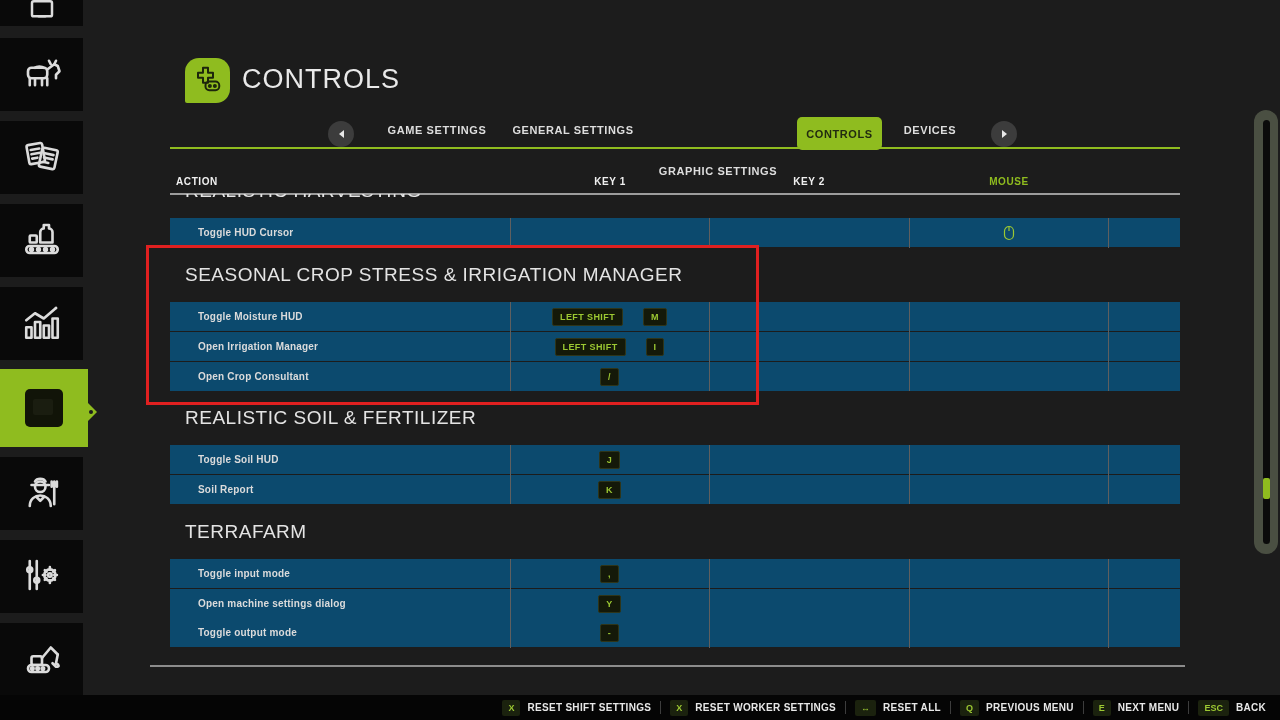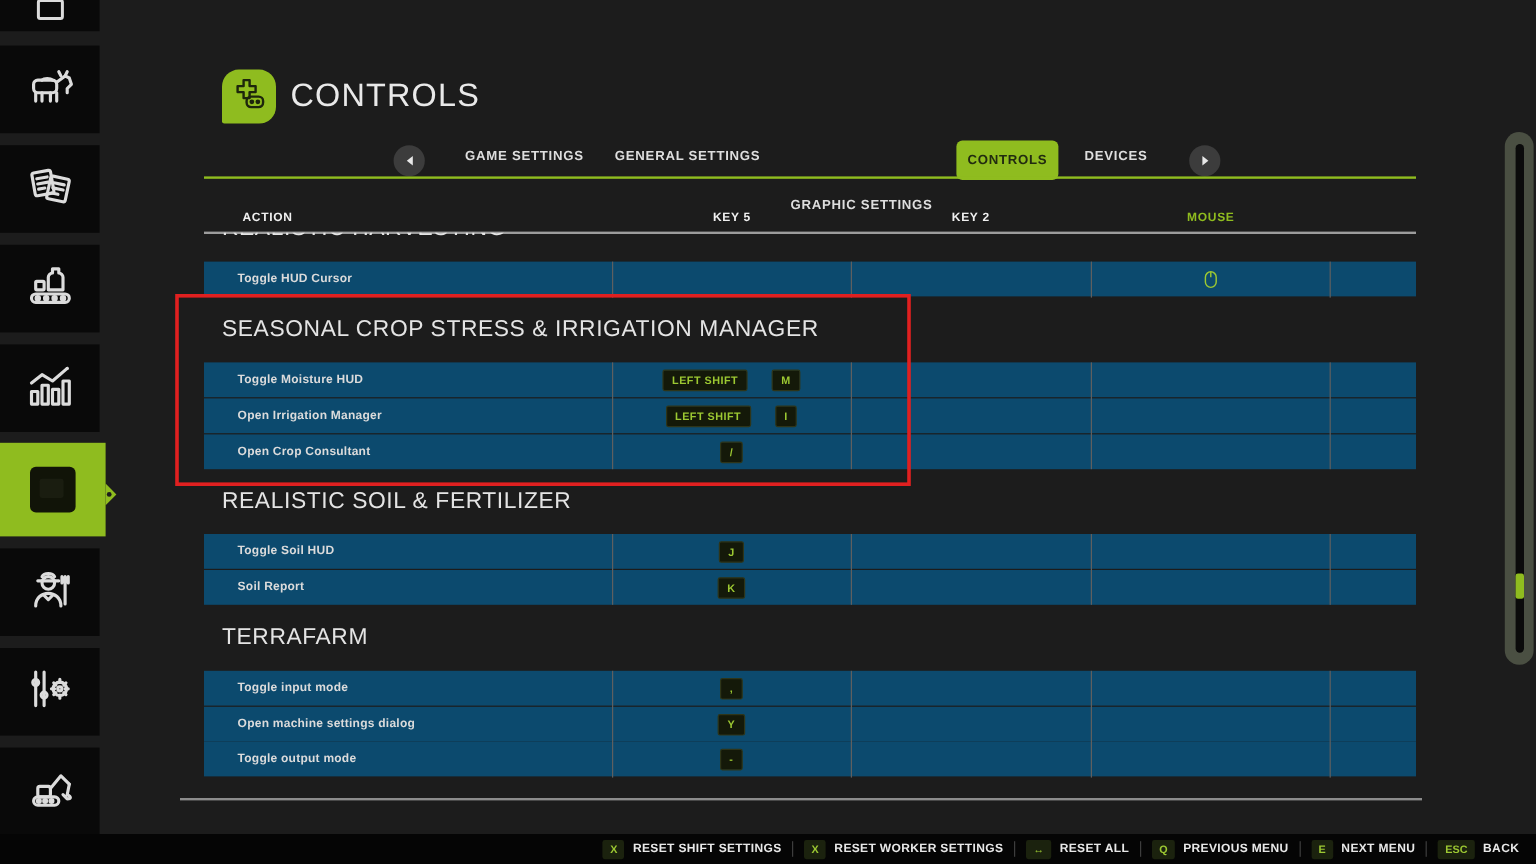--- a/index.html
+++ b/index.html
@@ -207,22 +207,22 @@
   <div class="tab" style="left:362px;">GAME SETTINGS</div>
   <div class="tab" style="left:498px;">GENERAL SETTINGS</div>
   <div class="tab" style="left:643px;margin-top:41px;">GRAPHIC SETTINGS</div>
   <div class="tab-active">CONTROLS</div>
   <div class="tab" style="left:855px;">DEVICES</div>
   <div class="tab-arrow" style="left:991px;">
     <span class="tri-r"></span>
   </div>
   <div class="tab-underline"></div>
 
-  <div class="col-head" style="left:202px;">ACTION</div>
-  <div class="col-head center" style="left:510px;">KEY 5</div>
+  <div class="col-head" style="left:176px;">ACTION</div>
+  <div class="col-head center" style="left:510px;">KEY 1</div>
   <div class="col-head center" style="left:709px;">KEY 2</div>
   <div class="col-head center mouse" style="left:909px;">MOUSE</div>
   <div class="head-line"></div>
 
   <div class="viewport">
 
     <div class="sec-title" style="top:-14px;">REALISTIC HARVESTING</div>
     <div class="rgroup" style="top:24px;">
       <div class="srow">
         <span class="lbl">Toggle HUD Cursor</span>

